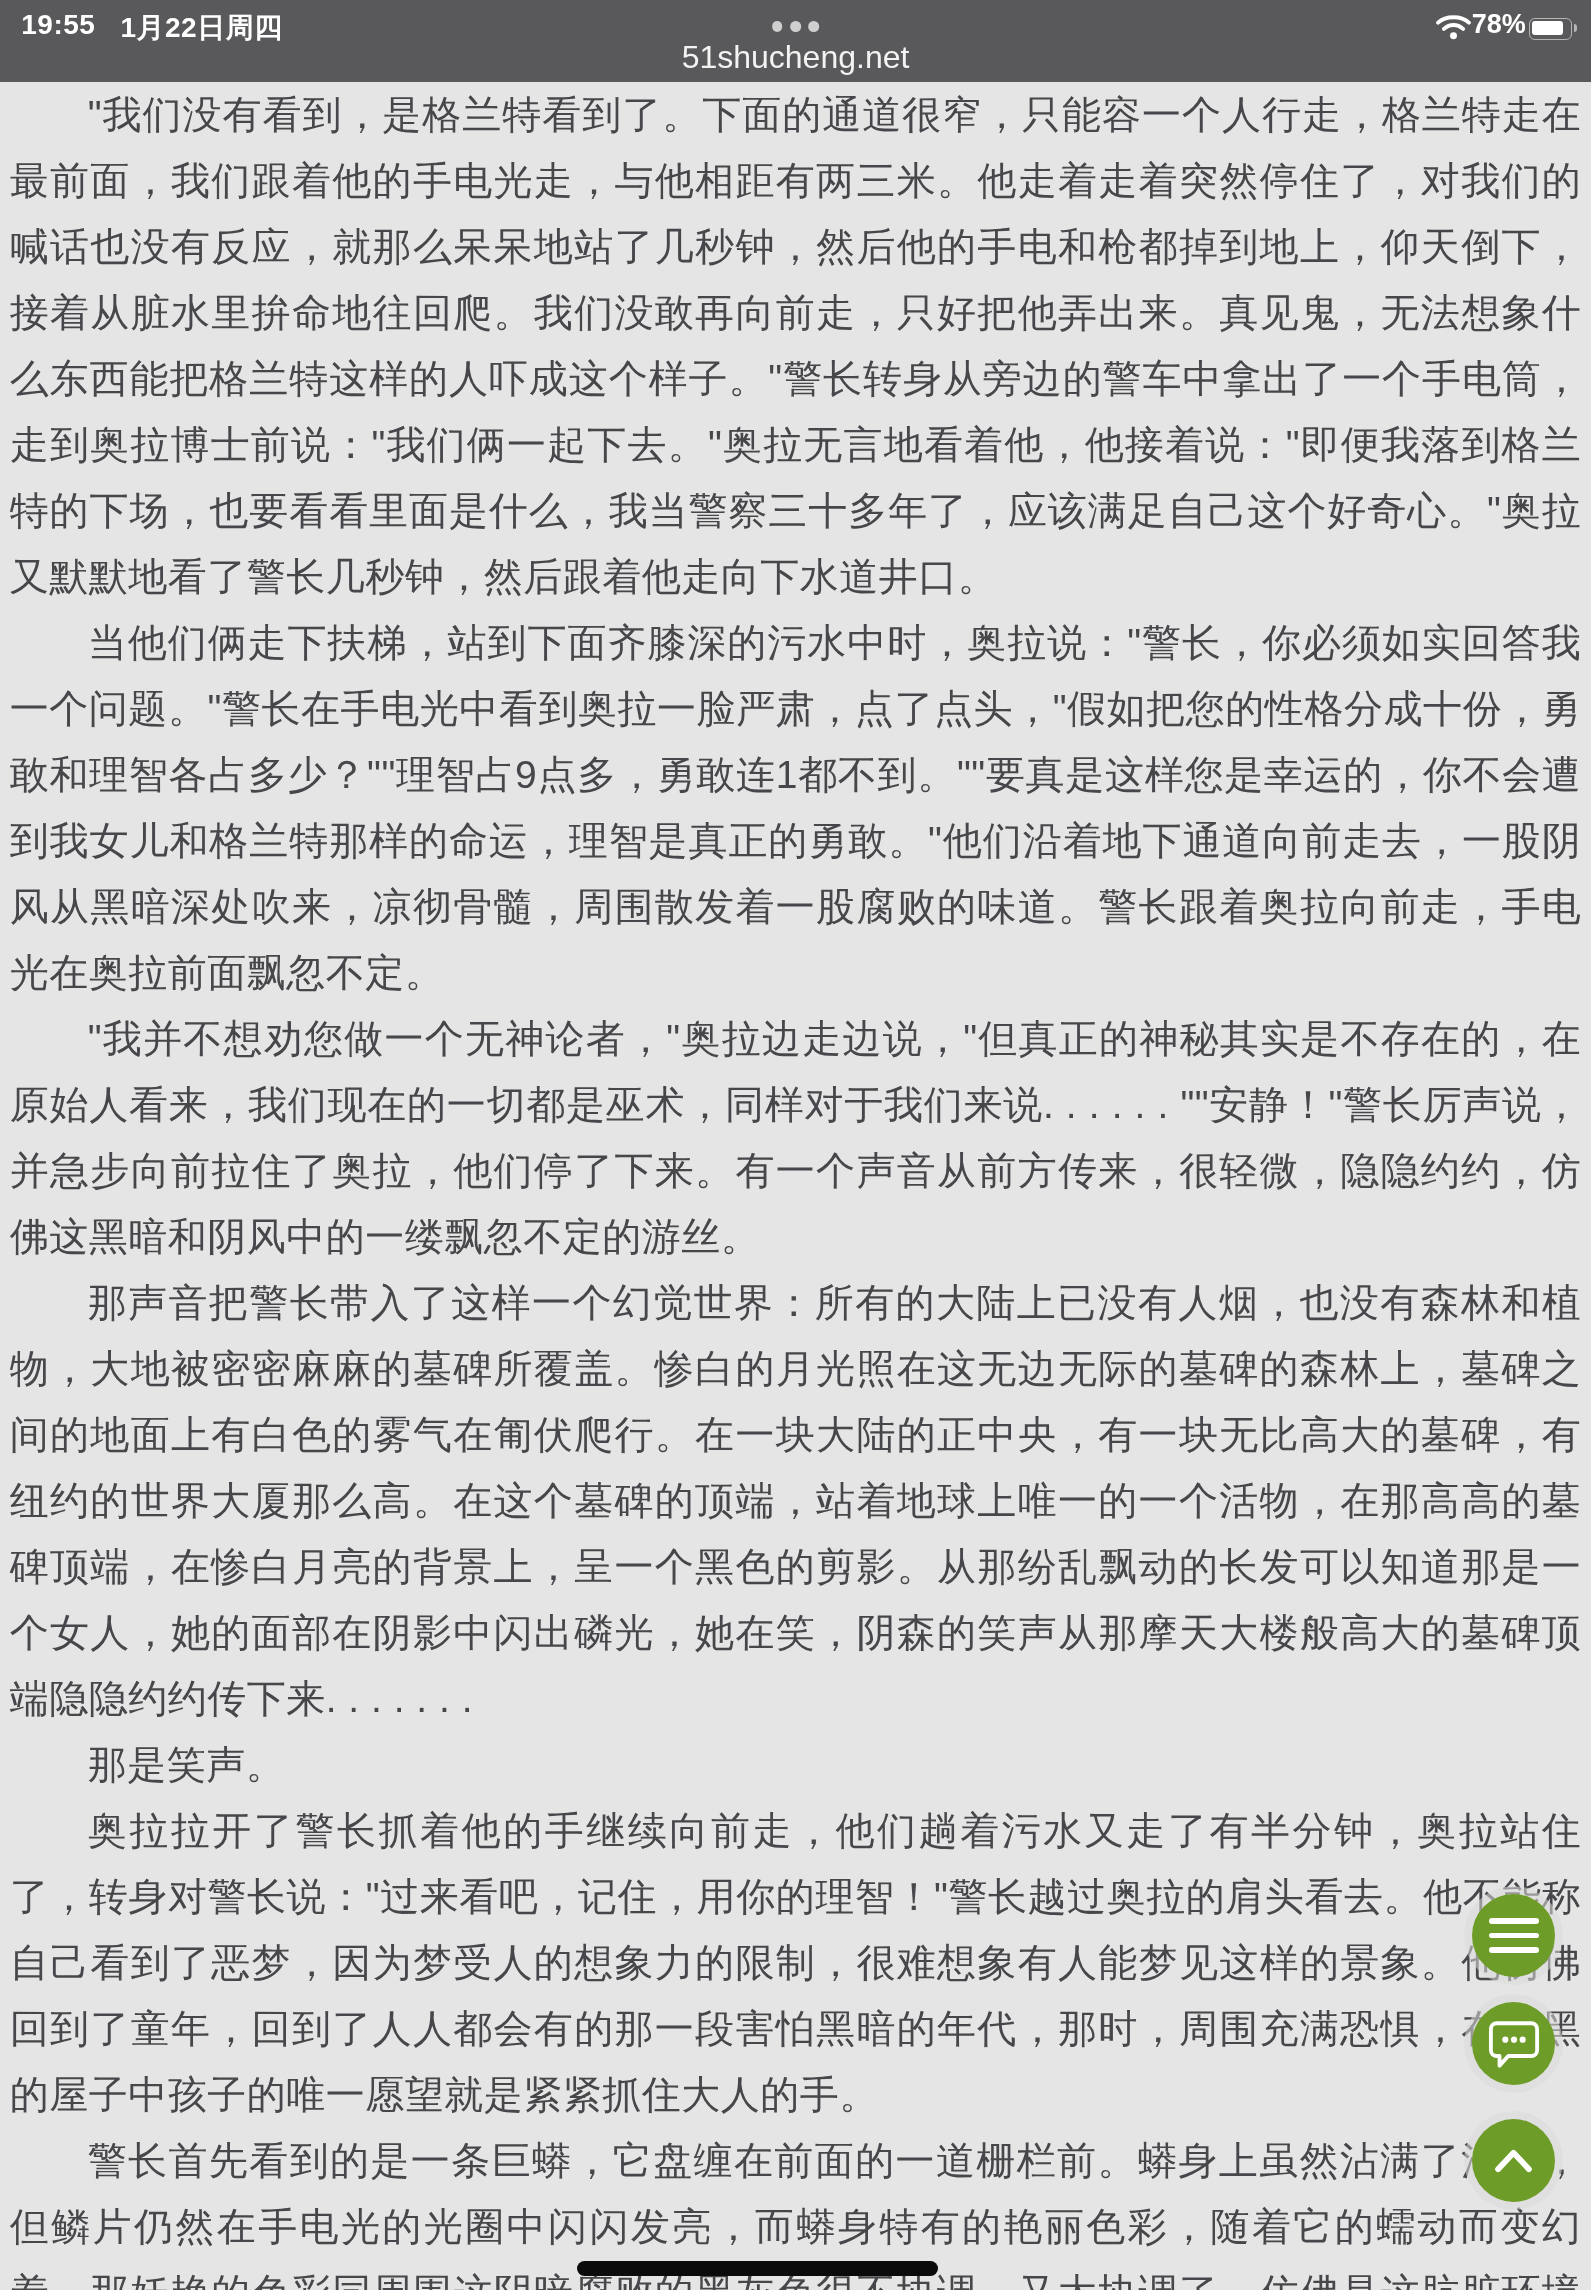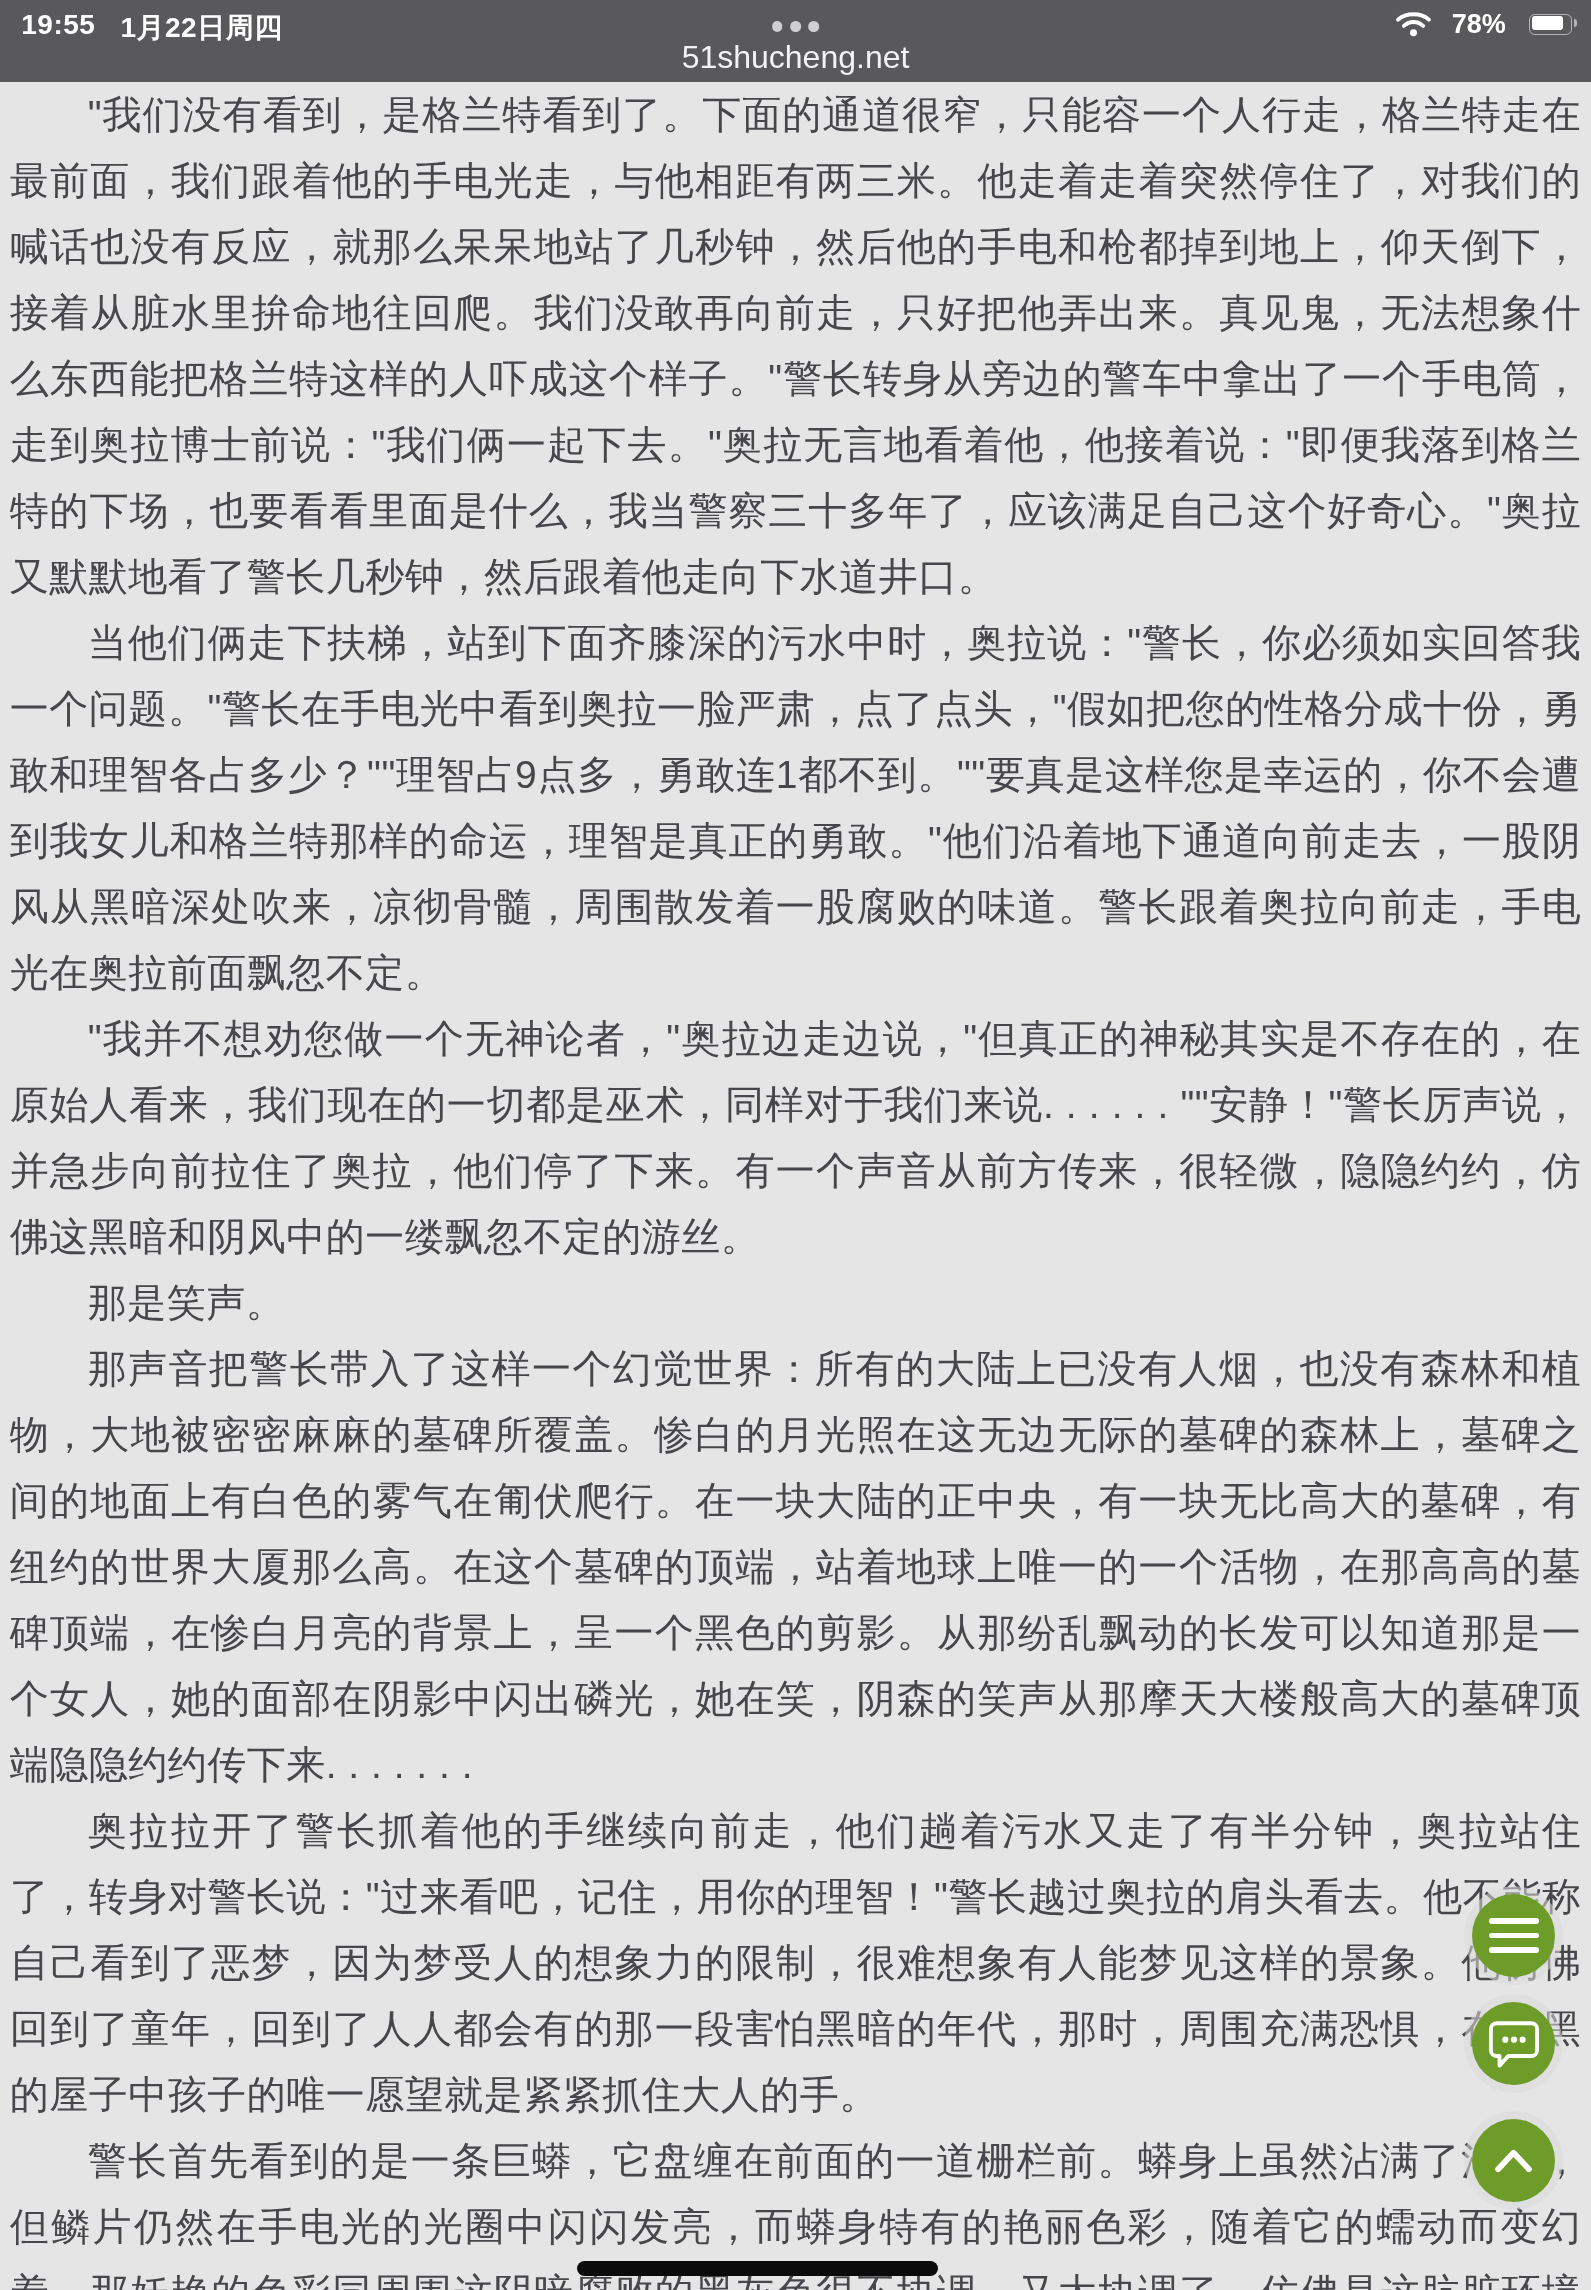--- a/index.html
+++ b/index.html
@@ -48,22 +48,22 @@
   }
   .status-dots span {
     width: 10.7px; height: 10.7px;
     border-radius: 50%;
     background: #cfcfcf;
   }
   .status-right {
     position: absolute;
     right: 19.4px; top: 8.7px;
     display: flex;
-    align-items: center;
-    gap: 21px;
+    align-items: flex-end;
+    gap: 1px;
     font-size: 27px;
     font-weight: 600;
     color: #ffffff;
   }
   .wifi-svg { display: block; }
   .battery {
     position: relative;
     width: 43px; height: 21.3px;
     border: 1.9px solid rgba(255,255,255,0.55);
     border-radius: 5.8px;
@@ -179,22 +179,22 @@
         </span>
       </div>
     </div>
     <div class="site-row">51shucheng.net</div>
   </div>
 
   <div class="content">
     <p>"我们没有看到，是格兰特看到了。下面的通道很窄，只能容一个人行走，格兰特走在最前面，我们跟着他的手电光走，与他相距有两三米。他走着走着突然停住了，对我们的喊话也没有反应，就那么呆呆地站了几秒钟，然后他的手电和枪都掉到地上，仰天倒下，接着从脏水里拚命地往回爬。我们没敢再向前走，只好把他弄出来。真见鬼，无法想象什么东西能把格兰特这样的人吓成这个样子。"警长转身从旁边的警车中拿出了一个手电筒，走到奥拉博士前说："我们俩一起下去。"奥拉无言地看着他，他接着说："即便我落到格兰特的下场，也要看看里面是什么，我当警察三十多年了，应该满足自己这个好奇心。"奥拉又默默地看了警长几秒钟，然后跟着他走向下水道井口。</p>
     <p>当他们俩走下扶梯，站到下面齐膝深的污水中时，奥拉说："警长，你必须如实回答我一个问题。"警长在手电光中看到奥拉一脸严肃，点了点头，"假如把您的性格分成十份，勇敢和理智各占多少？""理智占9点多，勇敢连1都不到。""要真是这样您是幸运的，你不会遭到我女儿和格兰特那样的命运，理智是真正的勇敢。"他们沿着地下通道向前走去，一股阴风从黑暗深处吹来，凉彻骨髓，周围散发着一股腐败的味道。警长跟着奥拉向前走，手电光在奥拉前面飘忽不定。</p>
     <p>"我并不想劝您做一个无神论者，"奥拉边走边说，"但真正的神秘其实是不存在的，在原始人看来，我们现在的一切都是巫术，同样对于我们来说. . . . . . ""安静！"警长厉声说，并急步向前拉住了奥拉，他们停了下来。有一个声音从前方传来，很轻微，隐隐约约，仿佛这黑暗和阴风中的一缕飘忽不定的游丝。</p>
+    <p>那声音把警长带入了这样一个幻觉世界：所有的大陆上已没有人烟，也没有森林和植物，大地被密密麻麻的墓碑所覆盖。惨白的月光照在这无边无际的墓碑的森林上，墓碑之间的地面上有白色的雾气在匍伏爬行。在一块大陆的正中央，有一块无比高大的墓碑，有纽约的世界大厦那么高。在这个墓碑的顶端，站着地球上唯一的一个活物，在那高高的墓碑顶端，在惨白月亮的背景上，呈一个黑色的剪影。从那纷乱飘动的长发可以知道那是一个女人，她的面部在阴影中闪出磷光，她在笑，阴森的笑声从那摩天大楼般高大的墓碑顶端隐隐约约传下来. . . . . . .</p>
     <p>那是笑声。</p>
-    <p>那声音把警长带入了这样一个幻觉世界：所有的大陆上已没有人烟，也没有森林和植物，大地被密密麻麻的墓碑所覆盖。惨白的月光照在这无边无际的墓碑的森林上，墓碑之间的地面上有白色的雾气在匍伏爬行。在一块大陆的正中央，有一块无比高大的墓碑，有纽约的世界大厦那么高。在这个墓碑的顶端，站着地球上唯一的一个活物，在那高高的墓碑顶端，在惨白月亮的背景上，呈一个黑色的剪影。从那纷乱飘动的长发可以知道那是一个女人，她的面部在阴影中闪出磷光，她在笑，阴森的笑声从那摩天大楼般高大的墓碑顶端隐隐约约传下来. . . . . . .</p>
     <p>奥拉拉开了警长抓着他的手继续向前走，他们趟着污水又走了有半分钟，奥拉站住了，转身对警长说："过来看吧，记住，用你的理智！"警长越过奥拉的肩头看去。他不能称自己看到了恶梦，因为梦受人的想象力的限制，很难想象有人能梦见这样的景象。他仿佛回到了童年，回到了人人都会有的那一段害怕黑暗的年代，那时，周围充满恐惧，在黑黑的屋子中孩子的唯一愿望就是紧紧抓住大人的手。</p>
     <p>警长首先看到的是一条巨蟒，它盘缠在前面的一道栅栏前。蟒身上虽然沾满了污泥，但鳞片仍然在手电光的光圈中闪闪发亮，而蟒身特有的艳丽色彩，随着它的蠕动而变幻着，那妖艳的色彩同周围这阴暗腐败的黑灰色很不协调，又太协调了，仿佛是这肮脏环境中阴暗和</p>
   </div>
 
   <button class="fab fab-menu">
     <span class="hamburger">
       <i></i>
         <i></i>
         <i></i>
     </span>

